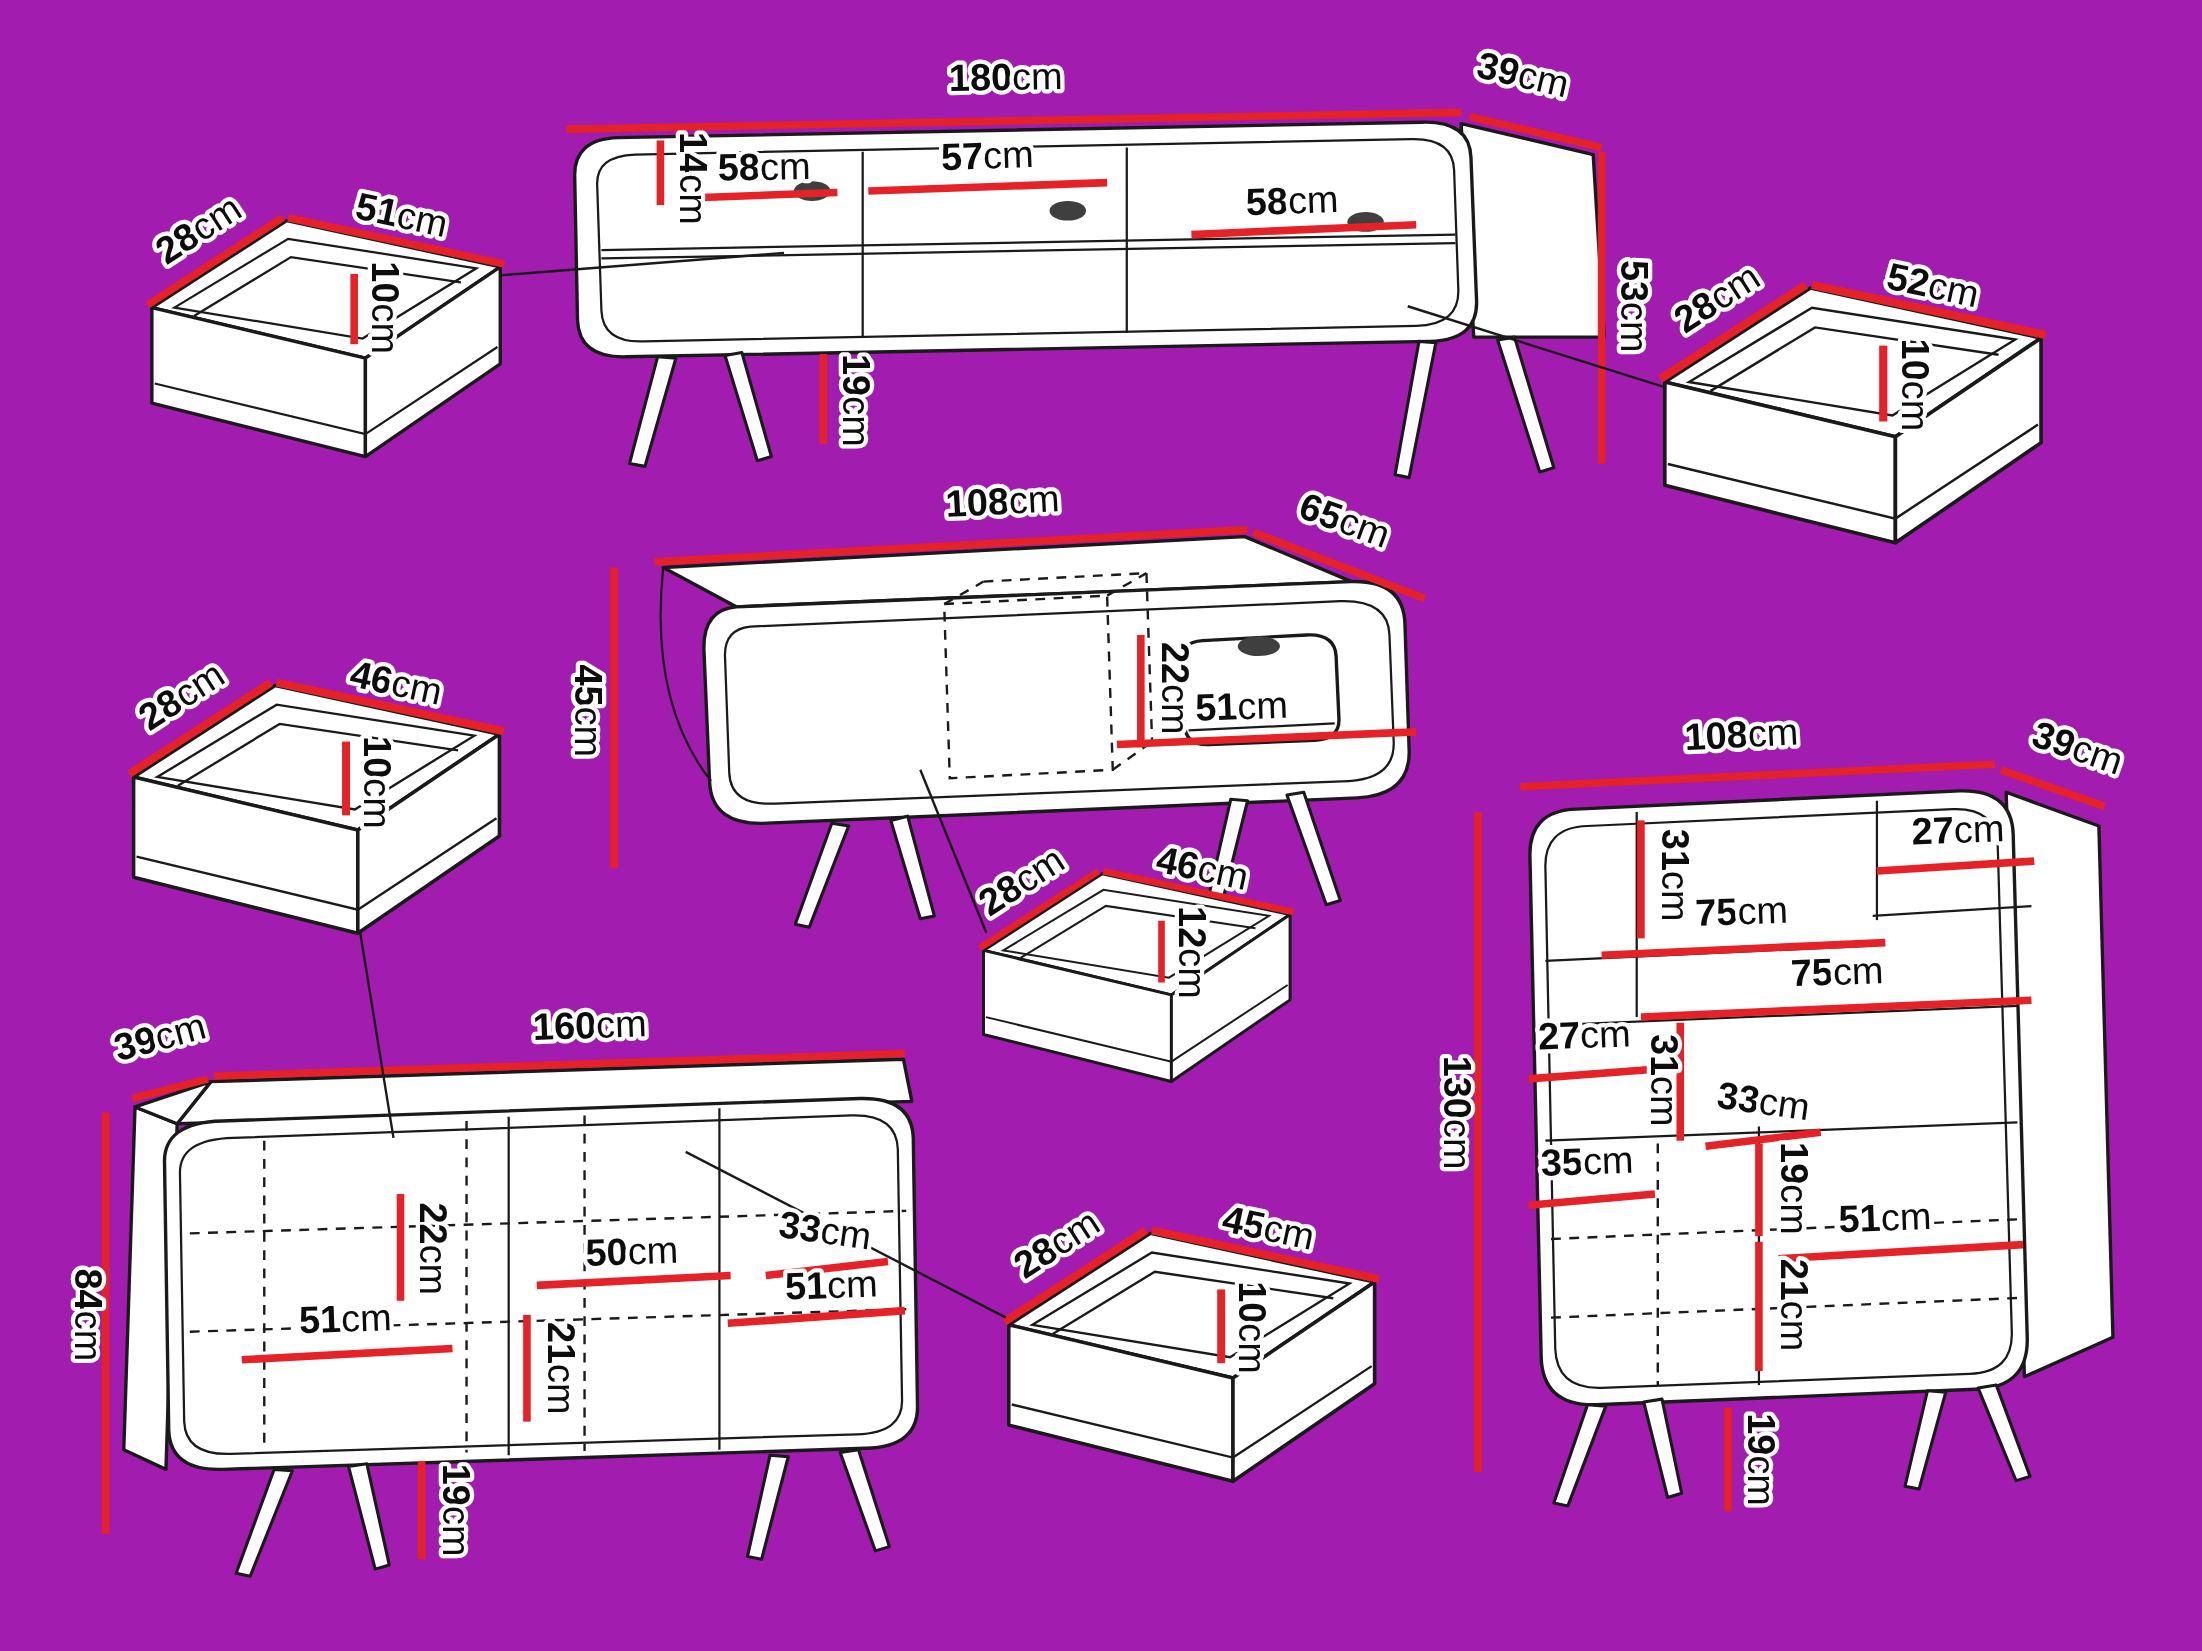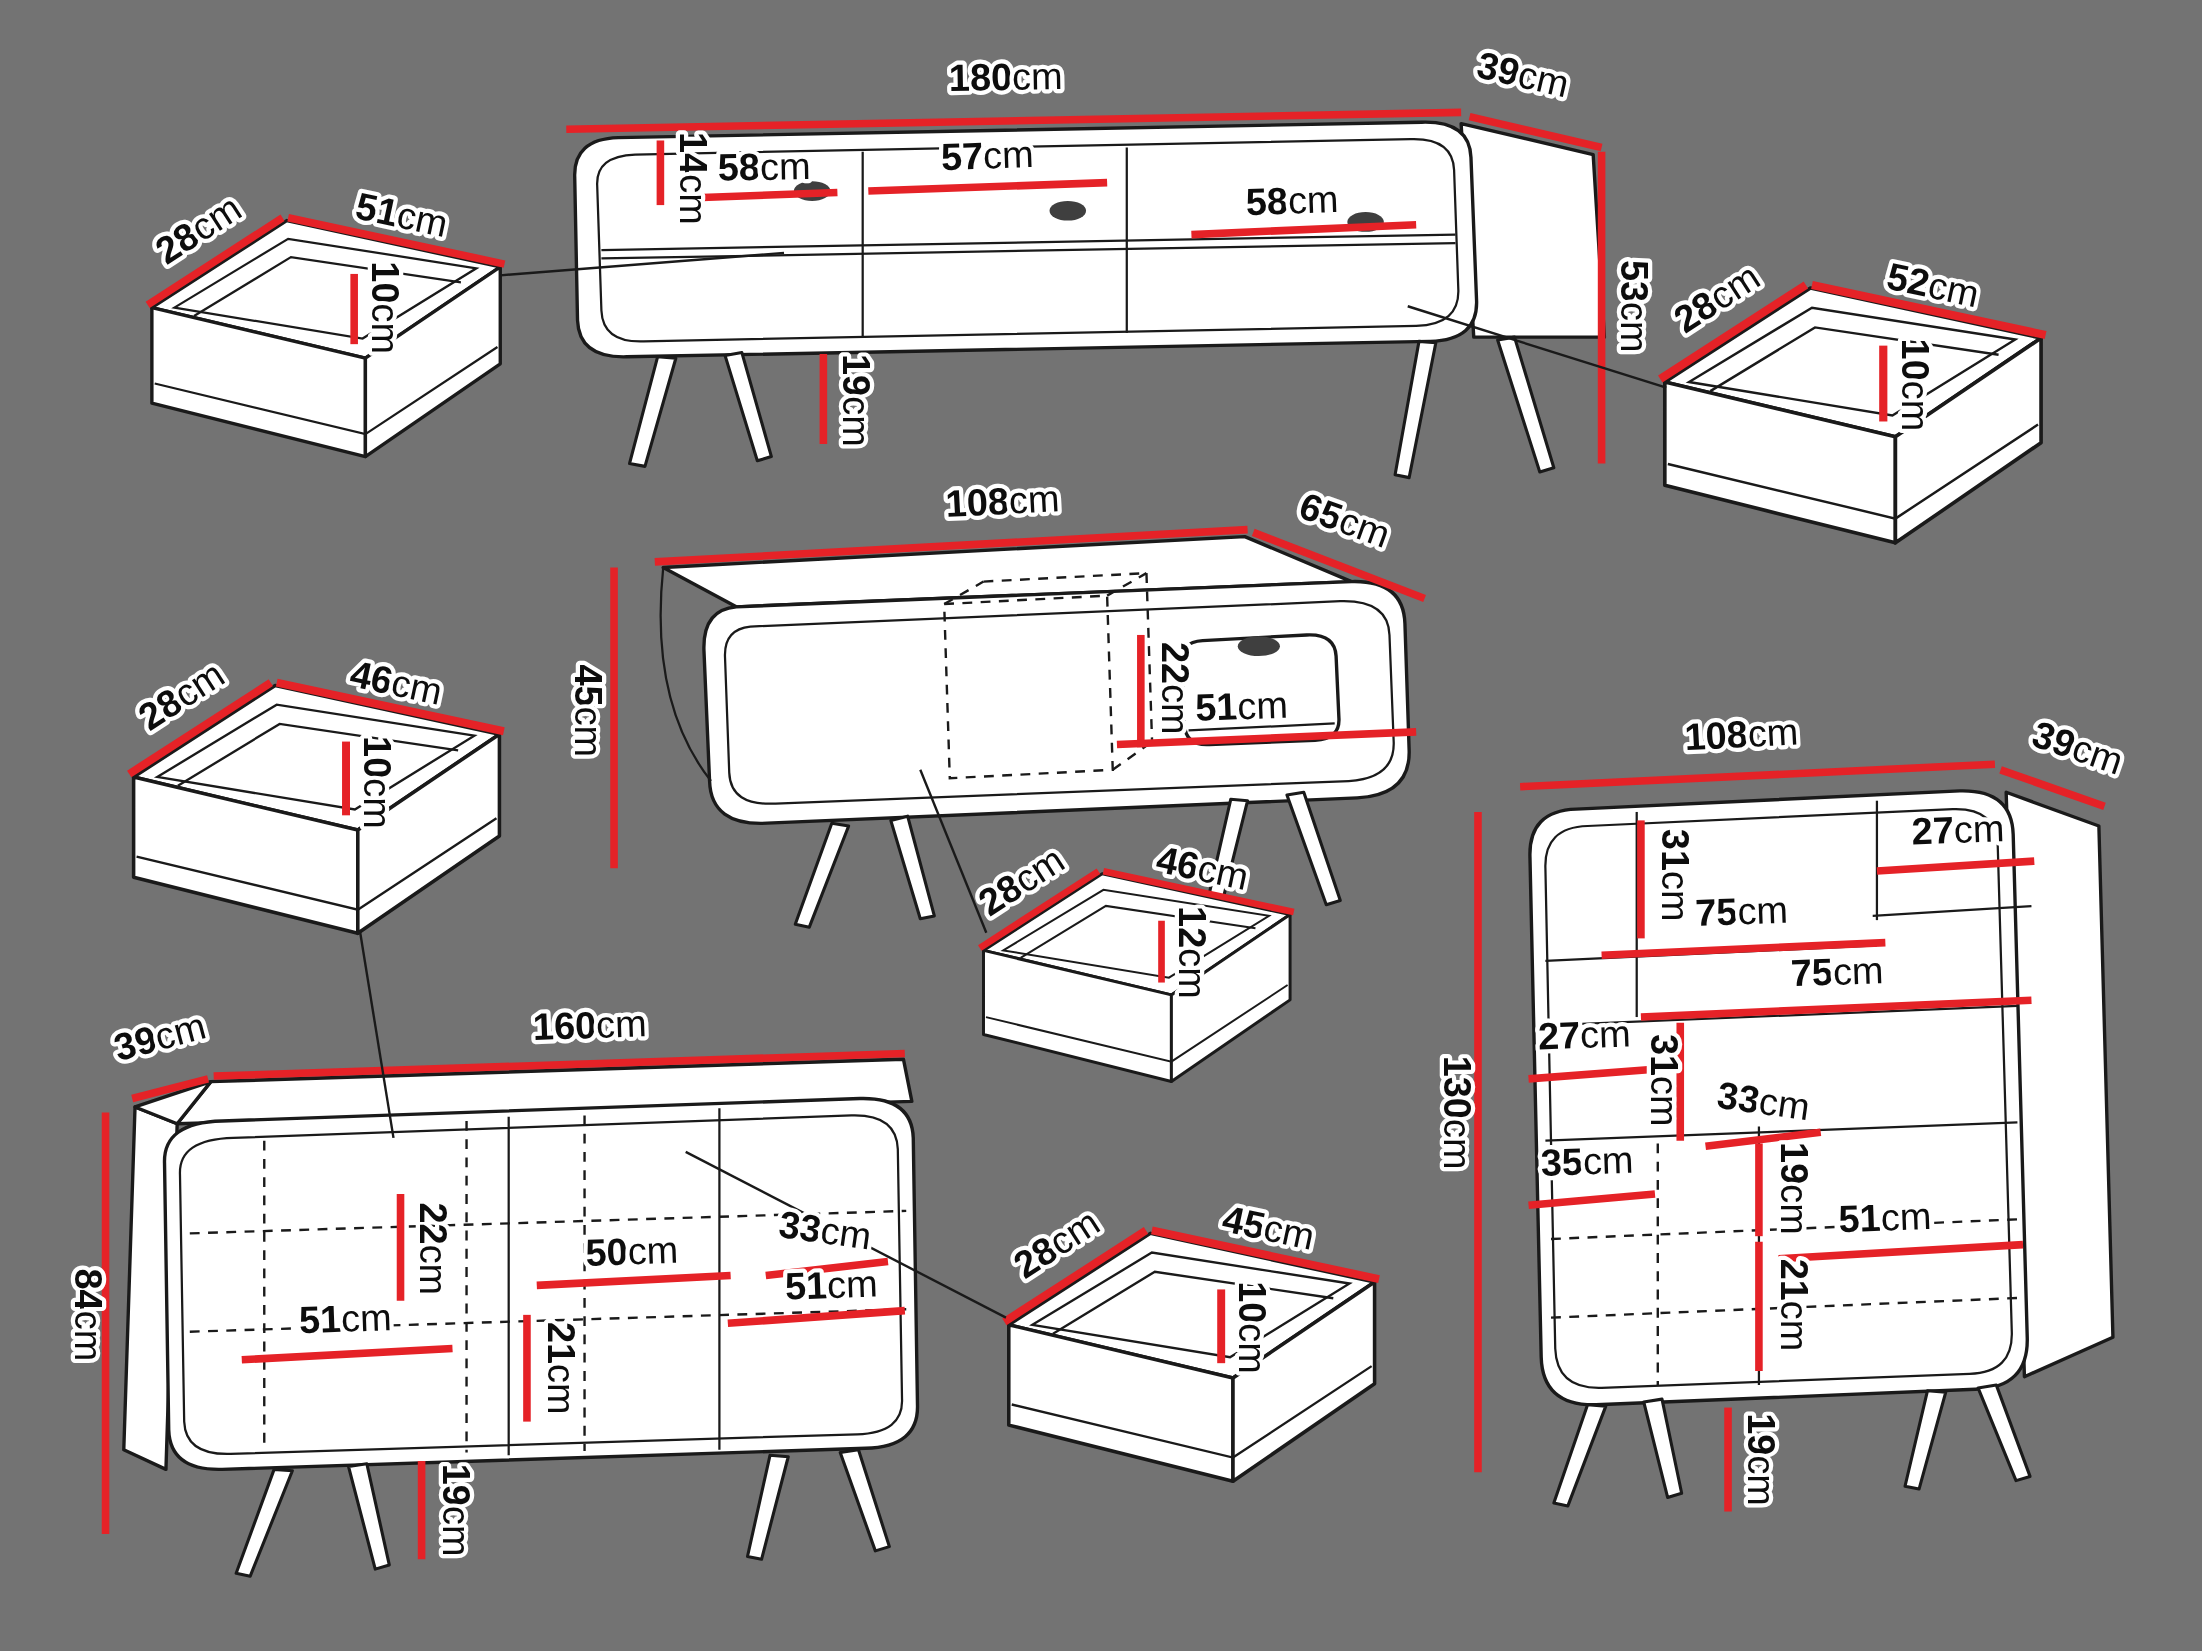--- a/index.html
+++ b/index.html
@@ -1,16 +1,16 @@
 <!DOCTYPE html>
 <html style="font-size:13.8px"><head>
 <meta charset="utf-8">
 <style>
   html,body{margin:0;padding:0;background:#ffffff;}
-  .stage{width:2203px;height:1652px;background:#737373;overflow:hidden;}
+  .stage{width:2203px;height:1652px;background:#a21caf;overflow:hidden;}
   svg{display:block;}
   .kf  {stroke:#1a1a1a;stroke-width:2.4;fill:#ffffff;stroke-linejoin:round;}
   .thin{stroke:#1a1a1a;stroke-width:1.6;fill:none;}
   .dash{stroke:#1a1a1a;stroke-width:1.7;fill:none;stroke-dasharray:7 6;}
   .leg {stroke:#1a1a1a;stroke-width:2.2;fill:#ffffff;stroke-linejoin:round;}
   .red {stroke:#e52227;stroke-width:5.4;fill:none;stroke-linecap:butt;}
   .lead{stroke:#1a1a1a;stroke-width:1.7;fill:none;}
   .handle{fill:#3f3f3f;stroke:none;}
   text.dim{font-family:"Liberation Sans",sans-serif;font-size:27px;fill:#0d0d0d;text-anchor:middle;
            paint-order:stroke;stroke:#ffffff;stroke-width:6px;stroke-linejoin:round;}

